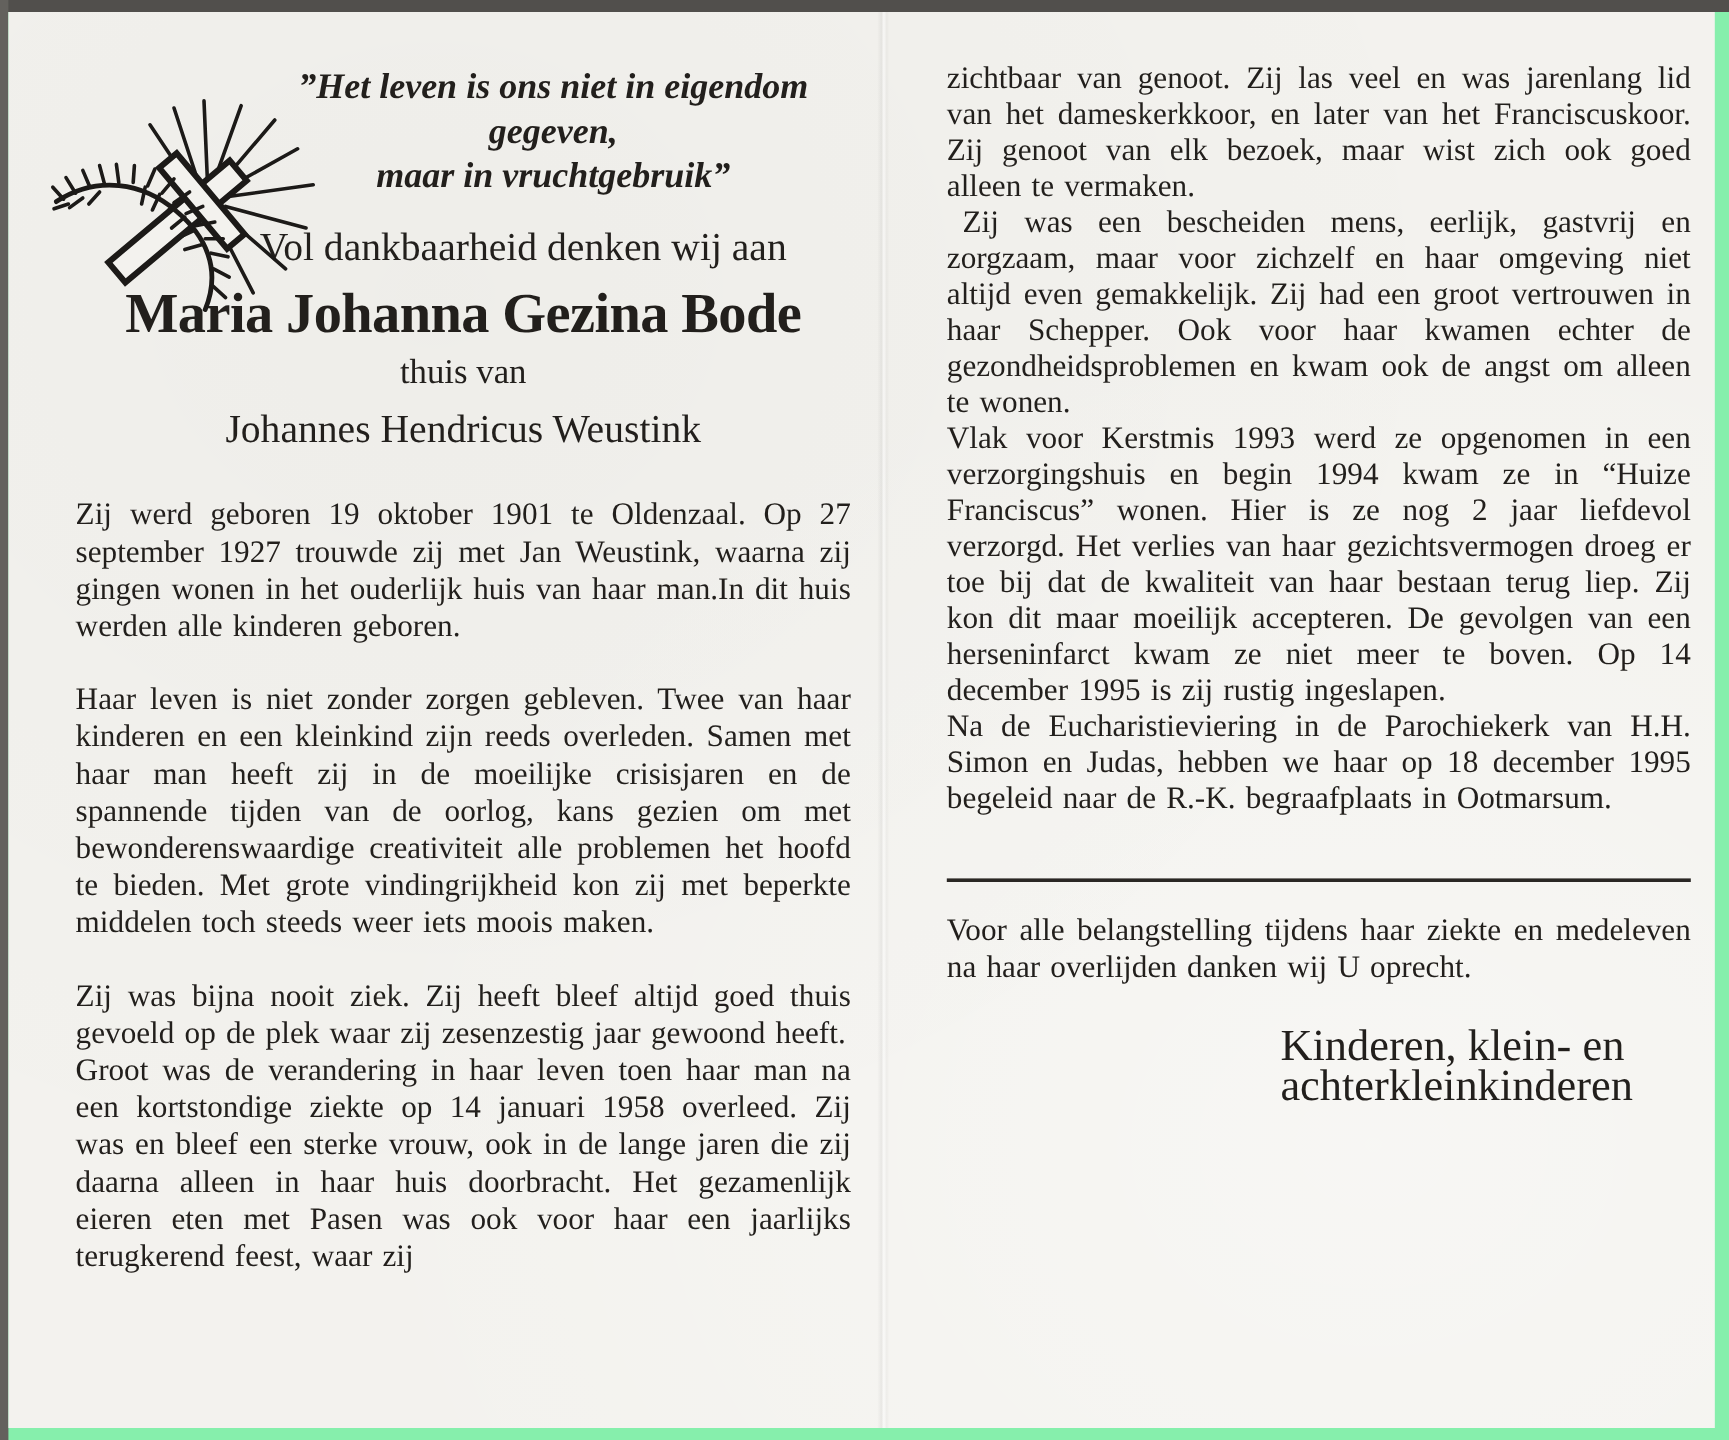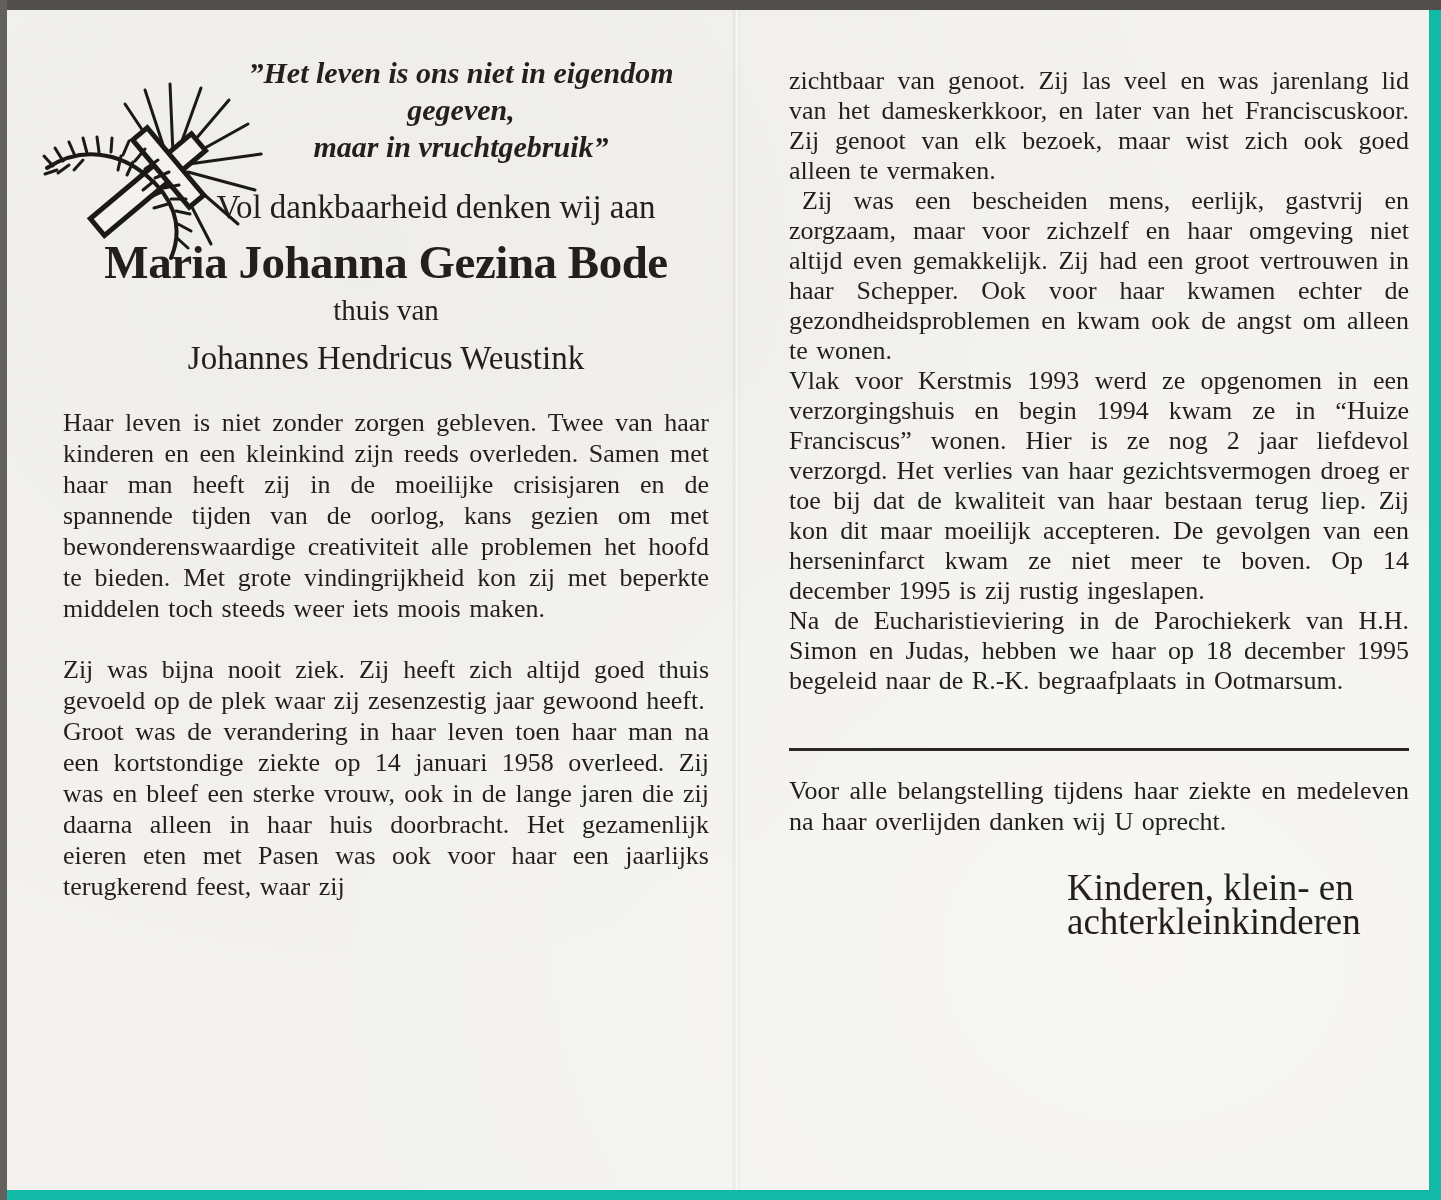--- a/index.html
+++ b/index.html
@@ -2,21 +2,21 @@
 <html><head>
 <meta charset="utf-8">
 <style>
   html, body { margin: 0; padding: 0; }
   body { font-family: "Liberation Serif", serif; }
 
   .page {
     position: relative;
     width: 1441px;
     height: 1200px;
-    background: #14b8a6;
+    background: #86efac;
     overflow: hidden;
   }
   .page::before { 
     content: ""; position: absolute; top: 0; left: 0; right: 0; height: 10px;
     background: #514f4c; z-index: 0;
   }
   .page::after { 
     content: ""; position: absolute; top: 0; left: 0; bottom: 0; width: 7px;
     background: #63615d; z-index: 0;
   }
@@ -35,21 +35,21 @@
     position: absolute; top: 0; bottom: 0; left: 724px; width: 10px;
     background: linear-gradient(90deg,
       rgba(0,0,0,0) 0%, rgba(0,0,0,0.05) 35%,
       rgba(255,255,255,0.5) 55%, rgba(0,0,0,0.03) 80%, rgba(0,0,0,0) 100%);
   }
 
   .col-left {
     position: absolute; left: 56px; top: 40px; width: 646px;
   }
   .col-right {
-    position: absolute; left: 782px; top: 56px; width: 620px;
+    position: absolute; left: 782px; top: 40px; width: 620px;
   }
 
   
   .header { position: relative; }
   .illustration {
     position: absolute; left: -30px; top: 12px; width: 242px; height: 198px;
   }
   .quote {
     padding-left: 150px;
     text-align: center;
@@ -175,22 +175,23 @@
           </svg>
         </div>
         <p class="quote">”Het leven is ons niet in eigendom gegeven,
 maar in vruchtgebruik”</p>
         <p class="intro">Vol dankbaarheid denken wij aan</p>
         <p class="name">Maria Johanna Gezina Bode</p>
         <p class="relation">thuis van</p>
         <p class="spouse">Johannes Hendricus Weustink</p>
       </div>
 
+      <p class="body-par first-par">Zij werd geboren 19 oktober 1901 te Oldenzaal. Op 27 september 1927 trouwde zij met Jan Weustink, waarna zij gingen wonen in het ouderlijk huis van haar man.In dit huis werden alle kinderen geboren.</p>
       <p class="body-par gap-top">Haar leven is niet zonder zorgen gebleven. Twee van haar kinderen en een kleinkind zijn reeds overleden. Samen met haar man heeft zij in de moeilijke crisisjaren en de spannende tijden van de oorlog, kans gezien om met bewonderenswaardige creativiteit alle problemen het hoofd te bieden. Met grote vindingrijkheid kon zij met beperkte middelen toch steeds weer iets moois maken.</p>
-      <p class="body-par gap-top">Zij was bijna nooit ziek. Zij heeft zich altijd goed thuis gevoeld op de plek waar zij zesenzestig jaar gewoond heeft.</p>
+      <p class="body-par gap-top">Zij was bijna nooit ziek. Zij heeft bleef altijd goed thuis gevoeld op de plek waar zij zesenzestig jaar gewoond heeft.</p>
       <p class="body-par">Groot was de verandering in haar leven toen haar man na een kortstondige ziekte op 14 januari 1958 overleed. Zij was en bleef een sterke vrouw, ook in de lange jaren die zij daarna alleen in haar huis doorbracht. Het gezamenlijk eieren eten met Pasen was ook voor haar een jaarlijks terugkerend feest, waar zij</p>
     </div>
 
     <div class="col-right">
       <p class="body-par">zichtbaar van genoot. Zij las veel en was jarenlang lid van het dameskerkkoor, en later van het Franciscuskoor. Zij genoot van elk bezoek, maar wist zich ook goed alleen te vermaken.</p>
       <p class="body-par indent-small">Zij was een bescheiden mens, eerlijk, gastvrij en zorgzaam, maar voor zichzelf en haar omgeving niet altijd even gemakkelijk. Zij had een groot vertrouwen in haar Schepper. Ook voor haar kwamen echter de gezondheidsproblemen en kwam ook de angst om alleen te wonen.</p>
       <p class="body-par">Vlak voor Kerstmis 1993 werd ze opgenomen in een verzorgingshuis en begin 1994 kwam ze in “Huize Franciscus” wonen. Hier is ze nog 2 jaar liefdevol verzorgd. Het verlies van haar gezichtsvermogen droeg er toe bij dat de kwaliteit van haar bestaan terug liep. Zij kon dit maar moeilijk accepteren. De gevolgen van een herseninfarct kwam ze niet meer te boven. Op 14 december 1995 is zij rustig ingeslapen.</p>
       <p class="body-par">Na de Eucharistieviering in de Parochiekerk van H.H. Simon en Judas, hebben we haar op 18 december 1995 begeleid naar de R.-K. begraafplaats in Ootmarsum.</p>
 
 

